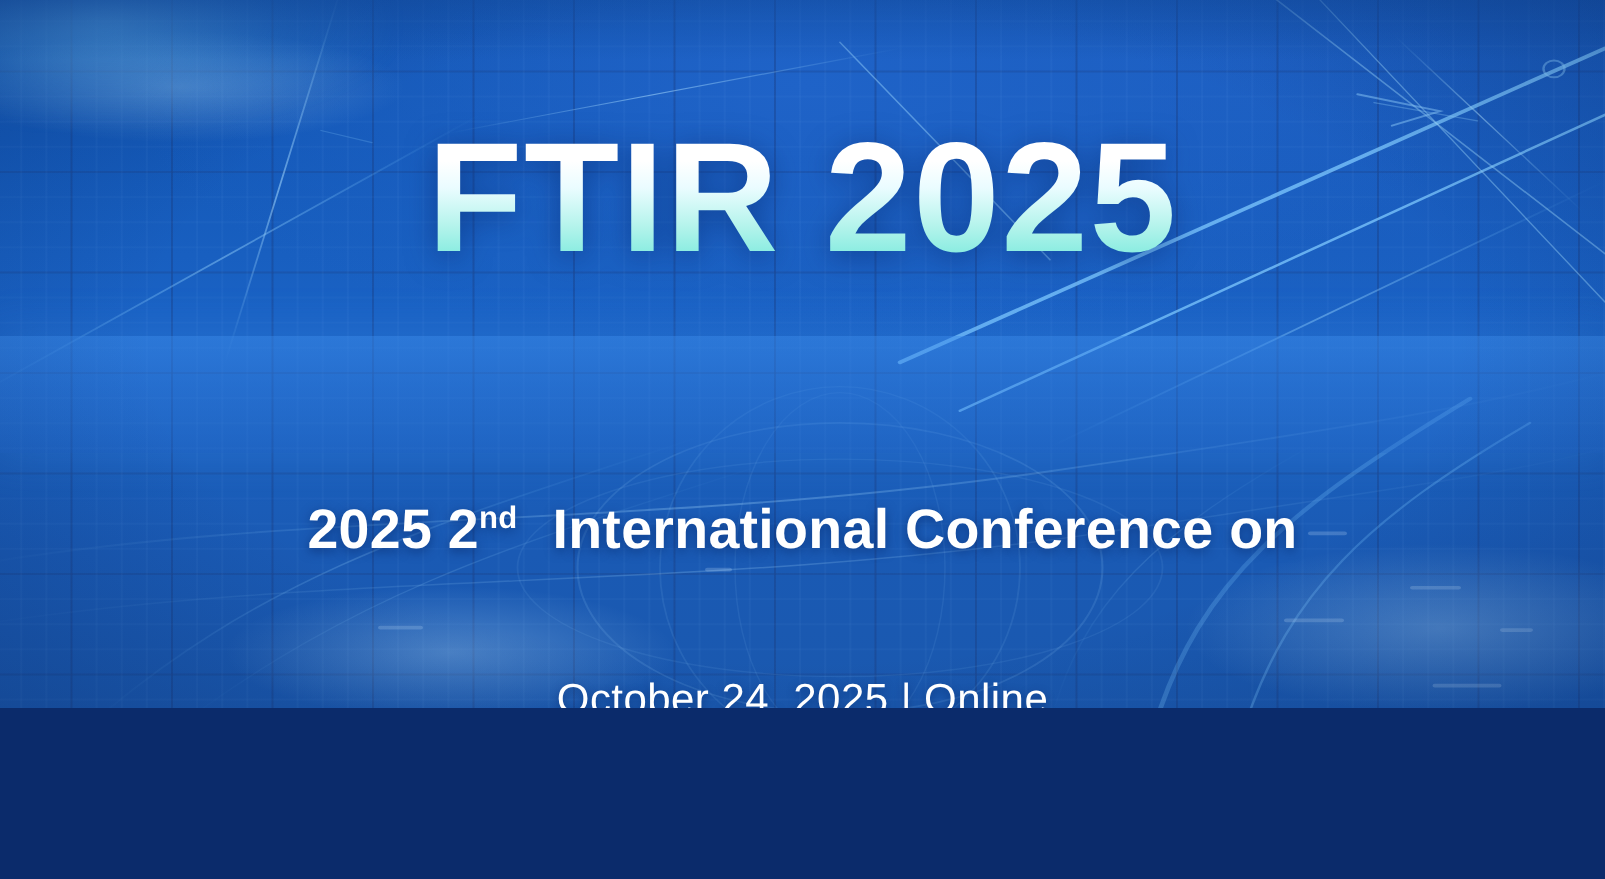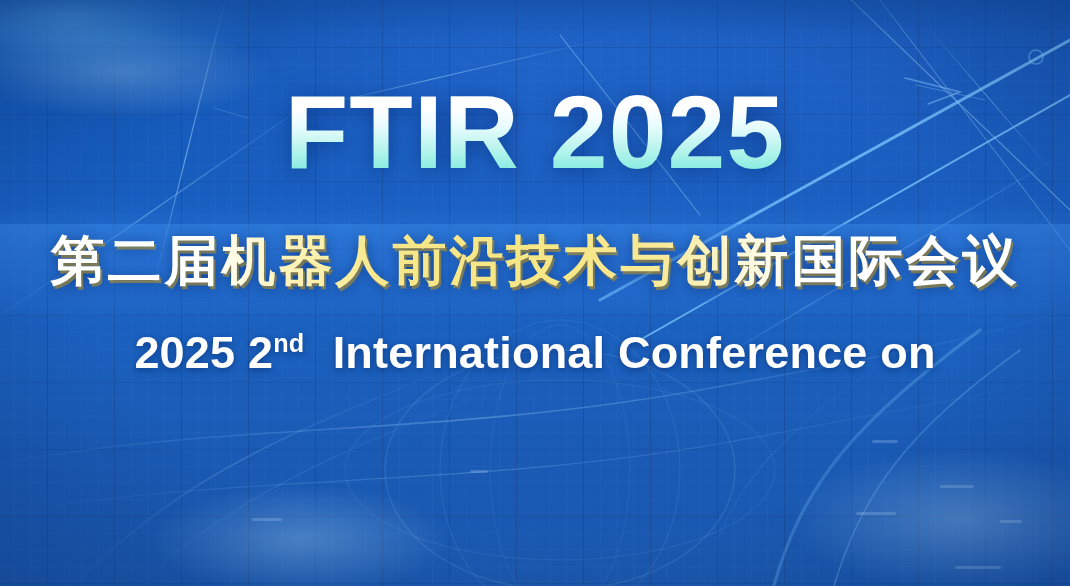--- a/index.html
+++ b/index.html
@@ -3,21 +3,21 @@
 <meta charset="utf-8">
 <style>
   html, body {
     margin: 0;
     padding: 0;
     background: #0b2b6b;
   }
   #banner {
     position: relative;
     width: 1070px;
-    height: 586px;
+    height: 472px;
     overflow: hidden;
     font-family: "Liberation Sans", "DejaVu Sans", sans-serif;
     background: #1655b4;
     user-select: none;
   }
 
   
   .bg-base {
     position: absolute; inset: 0;
     background:
@@ -112,21 +112,21 @@
     filter: drop-shadow(2px 3px 0px rgba(196,150,20,0.55))
             drop-shadow(0 2px 7px rgba(8,42,112,0.6));
   }
 
   .en-title {
     position: absolute;
     left: 0; right: 0;
     top: 324px;
     text-align: center;
     color: #ffffff;
-    font-size: 45px;
+    font-size: 37px;
     font-weight: 700;
     line-height: 57px;
     letter-spacing: 0.2px;
     text-shadow: 0 2px 7px rgba(6,36,100,0.58);
   }
   .en-title .line { display: block; white-space: nowrap; }
   .en-title sup {
     font-size: 0.56em;
     vertical-align: super;
     line-height: 0;
@@ -229,20 +229,20 @@
 
   <div class="glow-tl"></div>
   <div class="glow-top-sheen"></div>
 
   <div class="cn-band"></div>
 
   <div class="vignette"></div>
 
   <div class="ftir-title">FTIR 2025</div>
 
-  <div class="cn-title">第二届机器人前沿技术与创新国际会议</div>
 
   <div class="en-title">
     <span class="line"><span>2025 2</span><sup>nd</sup><span class="sp"> </span><span>International Conference on</span></span>
   </div>
 
+  <div class="date-line">October 24, 2025 | Online</div>
 
 </div>
 
 </body></html>

